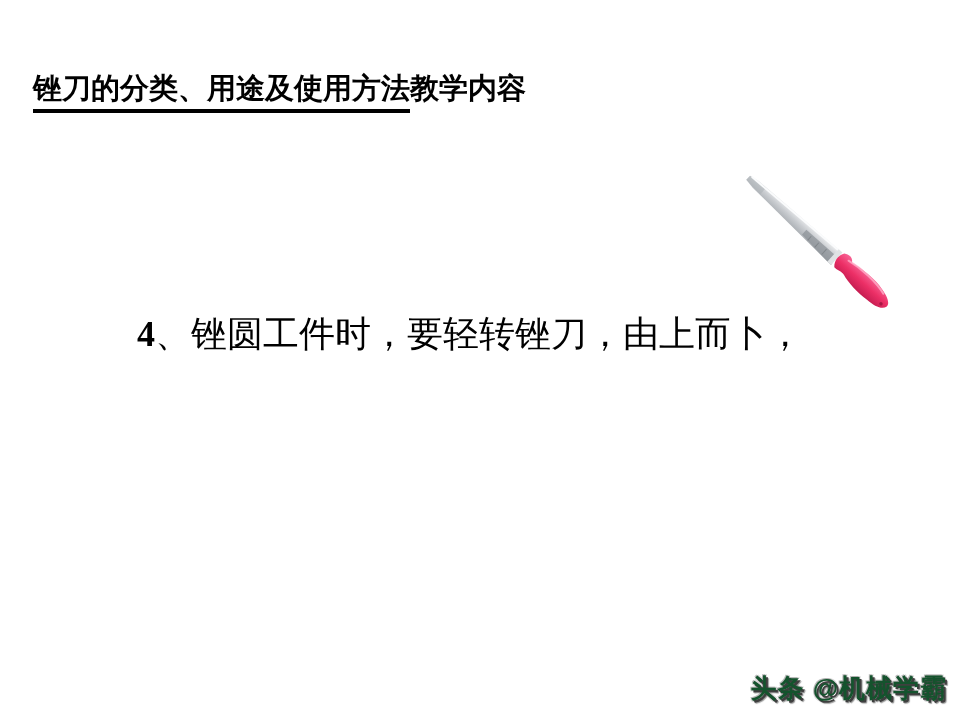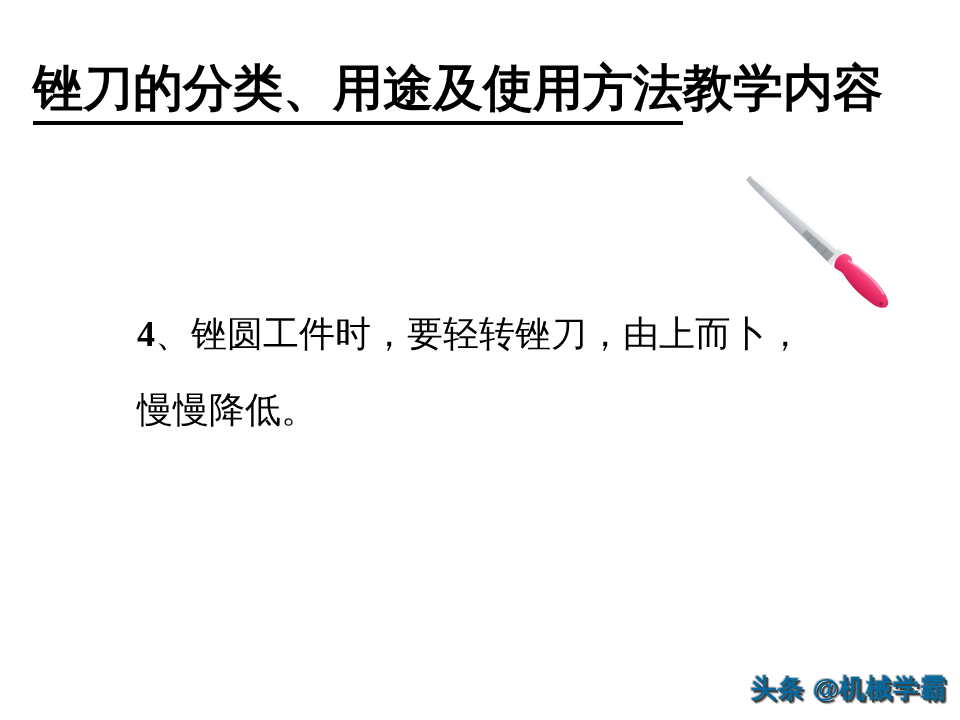--- a/index.html
+++ b/index.html
@@ -6,21 +6,21 @@
   body{
     width:960px;height:720px;background:#ffffff;overflow:hidden;
     font-family:"DejaVu Serif", serif;
   }
   .slide{
     position:relative;width:960px;height:720px;background:#ffffff;color:#000;
   }
   
   .title{
     position:absolute;left:33px;top:58px;margin:0;
-    font-size:50px;line-height:60px;font-weight:bold;letter-spacing:0;
+    font-size:29px;line-height:60px;font-weight:bold;letter-spacing:0;
     white-space:nowrap;color:#000;
     font-family:"DejaVu Serif","Liberation Serif",serif;
   }
   .title-underline{
     border-bottom:4px solid #000;
     padding-bottom:4px;
   }
   
   .body-text{
     position:absolute;left:137px;top:296px;
@@ -36,21 +36,21 @@
   }
   
   .file-photo{
     position:absolute;left:690px;top:150px;width:250px;height:190px;
   }
   
   .watermark{
     position:absolute;right:13px;bottom:14px;
     font-family:"Liberation Sans","DejaVu Sans",sans-serif;
     font-weight:bold;font-size:26px;letter-spacing:1px;white-space:nowrap;
-    color:#0369a1;
+    color:#14532d;
     text-shadow:
       2px 2px 0 #3f3f3f,
       3px 3px 1px rgba(63,63,63,0.55),
       -1px -1px 0 rgba(150,150,150,0.65),
       1px -1px 0 rgba(150,150,150,0.35),
       -1px 1px 0 rgba(150,150,150,0.35);
   }
 </style>
 </head>
 <body>
@@ -97,18 +97,17 @@
                C119,3 119,-4 122,-9 Z" fill="url(#handleGrad)"></path>
 
       <path d="M130,-6.5 C145,-9.5 165,-9.5 178,-5.5" fill="none" stroke="#ffa8c4" stroke-width="2" opacity="0.85" stroke-linecap="round"></path>
 
       <circle cx="183" cy="3.5" r="1.7" fill="#8e1038" opacity="0.7"></circle>
     </g>
   </svg>
 
   <div class="body-text">
     <div class="body-line"><span class="item-number">4</span><span>、锉圆工件时，要轻转锉刀，由上而卜，</span></div>
-    <div class="body-line">慢慢降低。</div>
   </div>
 
   <div class="watermark">头条 @机械学霸</div>
 
 </div>
 
 </body></html>

